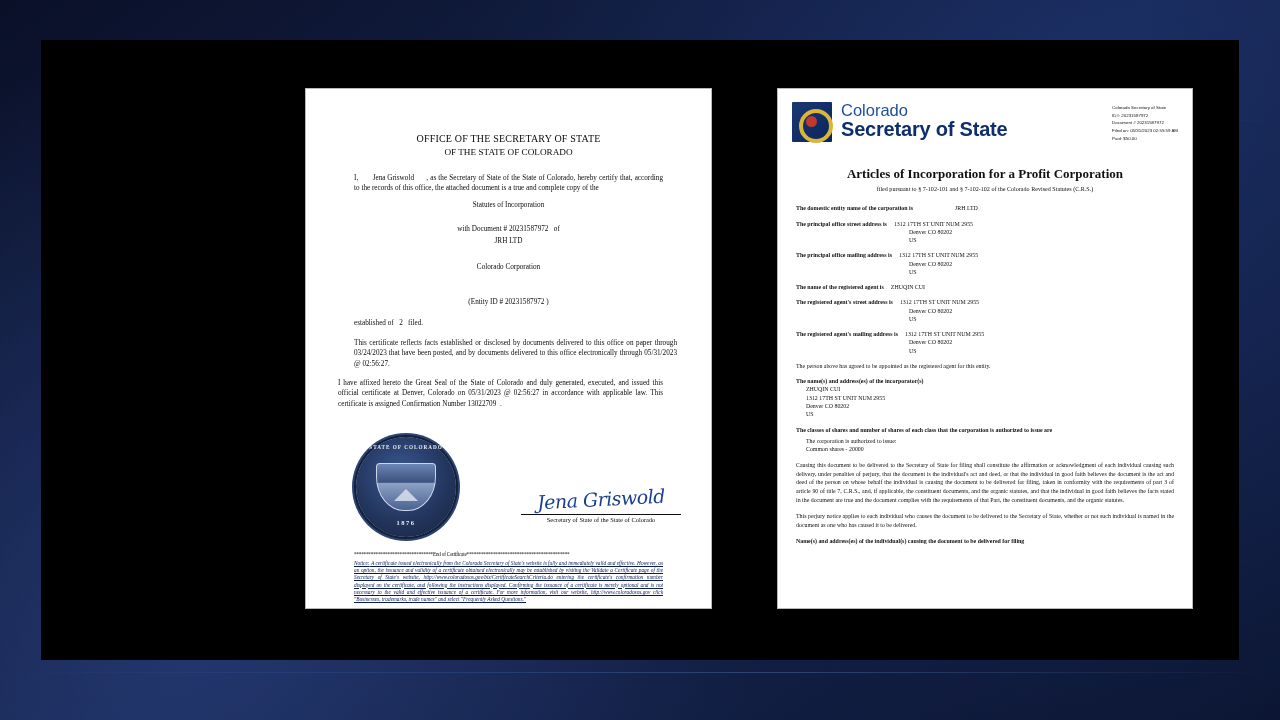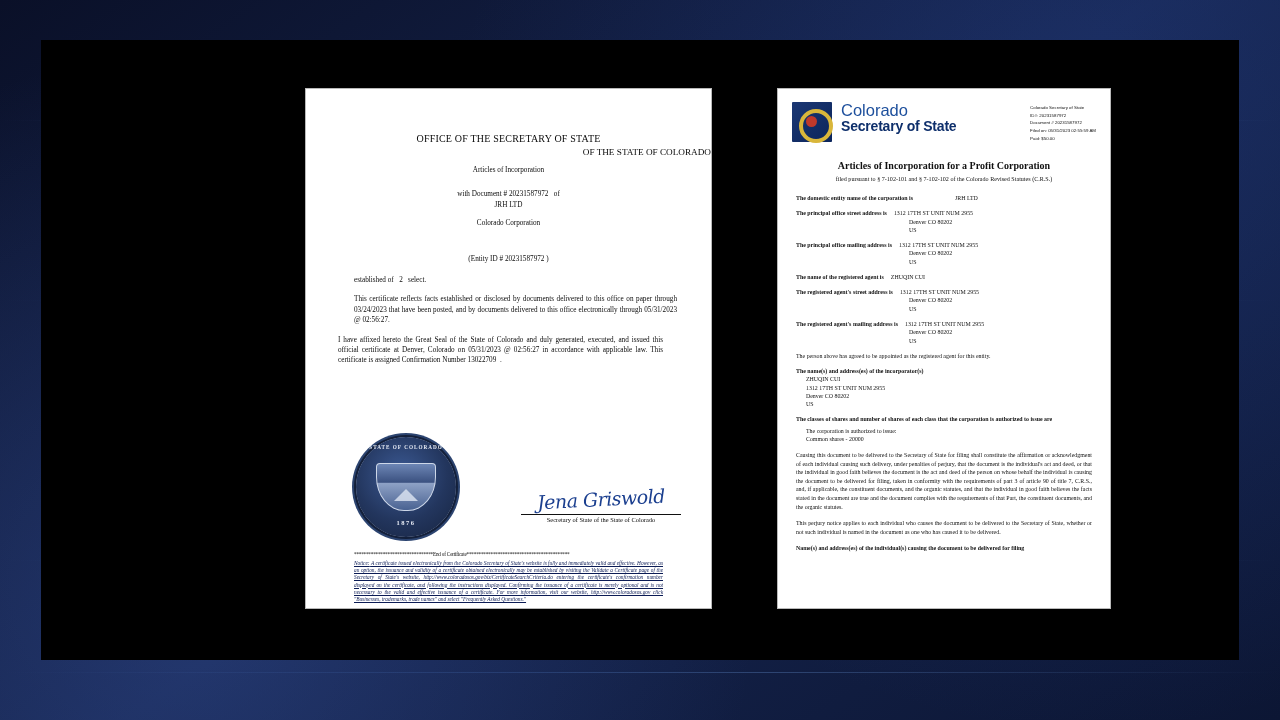--- a/index.html
+++ b/index.html
@@ -54,21 +54,21 @@
     color: #0a0a0a;
     line-height: 1.35;
   }
   .p1-title {
     text-align: center;
     margin-top: 43px;
     font-size: 10px;
     letter-spacing: 0.2px;
   }
   .p1-title2 {
-    text-align: right;
+    text-align: center;
     font-size: 9.2px;
   }
   .p1-certtitle {
     text-align: center;
     margin-top: 15px;
     font-size: 11.4px;
     font-weight: bold;
     letter-spacing: 0.3px;
   }
   .p1-body {
@@ -186,21 +186,21 @@
   .p1-footer .note {
     margin-top: 2px;
     font-style: italic;
     text-decoration: underline;
     color: #0b1b55;
   }
   
   #page2 {
     left: 737px;
     top: 49px;
-    width: 332px;
+    width: 414px;
     height: 519px;
   }
   .p2-inner {
     position: relative;
     width: 100%;
     height: 100%;
     font-size: 5.9px;
     color: #111;
     line-height: 1.4;
     padding: 0;
@@ -243,39 +243,39 @@
     line-height: 1.05;
   }
   .logo-text .l1 {
     font-family: "Liberation Sans", sans-serif;
     font-size: 16.5px;
     color: #1d4f9c;
     font-weight: 400;
   }
   .logo-text .l2 {
     font-family: "Liberation Sans", sans-serif;
-    font-size: 14px;
+    font-size: 20px;
     color: #0e2f6b;
     font-weight: bold;
     letter-spacing: -0.2px;
   }
   .p2-meta {
     margin-left: auto;
     font-family: "Liberation Sans", sans-serif;
     font-size: 4.4px;
     line-height: 1.75;
     text-align: left;
     padding-top: 2px;
     color: #111;
   }
   .p2-doctitle {
     text-align: center;
     font-weight: bold;
-    font-size: 10px;
-    margin-top: 16px;
+    font-size: 13px;
+    margin-top: 22px;
   }
   .p2-subtitle {
     text-align: center;
     font-size: 6.1px;
     margin-top: 2px;
   }
   .p2-body {
     padding: 0 18px 0 18px;
     margin-top: 11px;
   }
@@ -317,36 +317,40 @@
 <div class="bg-streak" style="top:560px; opacity:0.6;"></div>
 <div class="bg-streak" style="top:672px; opacity:0.8;"></div>
 
 <div class="viewer">
 
   <div class="page" id="page1">
     <div class="p1-inner">
       <div class="p1-title">OFFICE OF THE SECRETARY OF STATE</div>
       <div class="p1-title2">OF THE STATE OF COLORADO</div>
 
-
-      <div class="p1-center">Articles of Incorporation</div>
+      <div class="p1-body">
+        <span>I,</span>
+        <span class="p1-underline-name">Jena Griswold</span><span>, as the Secretary of State of the State of Colorado, hereby certify that, according to the records of this office, the attached document is a true and complete copy of the</span>
+      </div>
+
+      <div class="p1-center">Statutes of Incorporation</div>
 
       <div class="p1-center" style="margin-top:14px;">
         <span>with Document #</span>
         <span>20231587972</span>
         &nbsp;&nbsp;<span>of</span>
       </div>
       <div class="p1-center" style="margin-top:2px;">JRH LTD</div>
-      <div class="p1-center" style="margin-top:8px;">Colorado Corporation</div>
+      <div class="p1-center" style="margin-top:16px;">Colorado Corporation</div>
       <div class="p1-center" style="margin-top:26px;">(Entity ID # 20231587972  )</div>
 
       <div class="p1-body" style="margin-top:11px; text-align:left;">
         <span>established of</span>
         &nbsp;&nbsp;<span>2</span>&nbsp;&nbsp;
-        <span>select.</span>
+        <span>filed.</span>
       </div>
 
       <div class="p1-para">This certificate reflects facts established or disclosed by documents delivered to this office on paper through 03/24/2023 that have been posted, and by documents delivered to this office electronically through 05/31/2023 @ 02:56:27.</div>
 
       <div class="p1-para2">
         <span>I have affixed hereto the Great Seal of the State of Colorado and duly generated, executed, and issued this official certificate at Denver, Colorado on 05/31/2023 @ 02:56:27 in accordance with applicable law. This certificate is assigned Confirmation Number</span>
         <span>13022709</span>&nbsp;&nbsp;.
       </div>
 
       <div class="seal">

